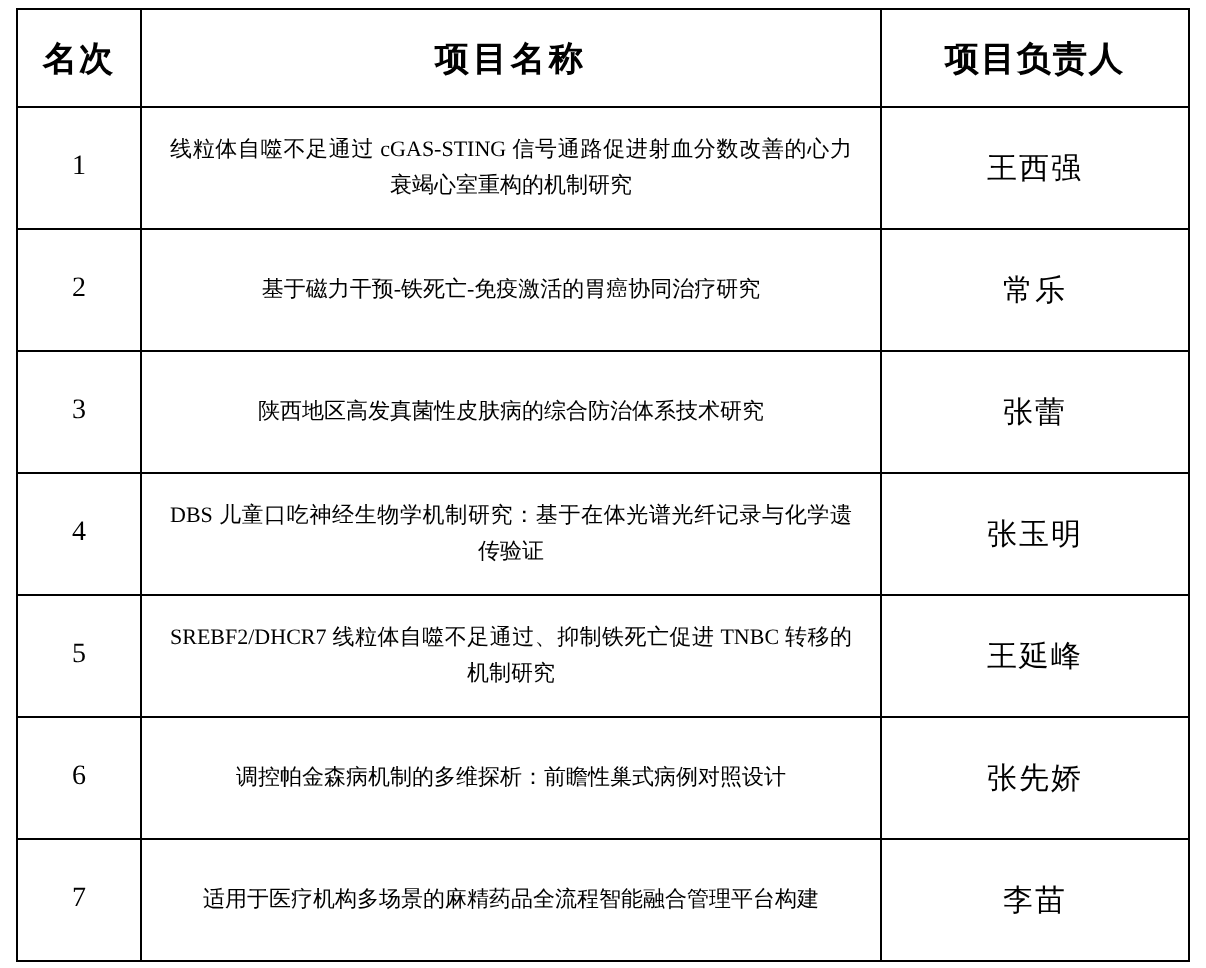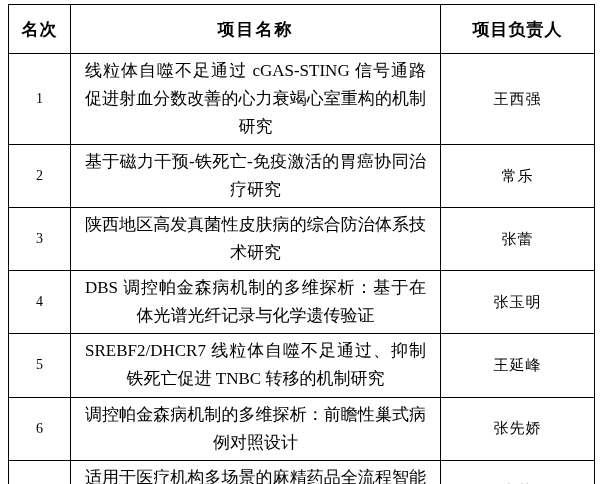--- a/index.html
+++ b/index.html
@@ -41,21 +41,21 @@
     height: 42px;
     font-size: 17px;
     font-weight: bold;
     letter-spacing: 1px;
   }
   thead th.h-name {
     letter-spacing: 2px;
   }
   tbody td {
     height: 54px;
-    font-size: 17px;
+    font-size: 11px;
   }
   tbody td.rank-cell {
     font-size: 14px;
   }
   tbody td.name-cell {
     text-align: center;
     line-height: 1.65;
     padding-left: 14px;
     padding-right: 14px;
   }
@@ -105,21 +105,21 @@
       <tr>
         <td class="rank-cell">3</td>
         <td class="name-cell">
             <span class="name-inner">陕西地区高发真菌性皮肤病的综合防治体系技术研究</span>
           </td>
         <td class="lead-cell">张蕾</td>
       </tr>
       <tr>
         <td class="rank-cell">4</td>
         <td class="name-cell">
-            <span class="name-inner">DBS 调控帕金森病机制的多维探析：基于在体光谱光纤记录与化学遗传验证</span>
+            <span class="name-inner">DBS 儿童口吃神经生物学机制研究：基于在体光谱光纤记录与化学遗传验证</span>
           </td>
         <td class="lead-cell">张玉明</td>
       </tr>
       <tr>
         <td class="rank-cell">5</td>
         <td class="name-cell">
             <span class="name-inner">SREBF2/DHCR7 线粒体自噬不足通过、抑制铁死亡促进 TNBC 转移的机制研究</span>
           </td>
         <td class="lead-cell">王延峰</td>
       </tr>

